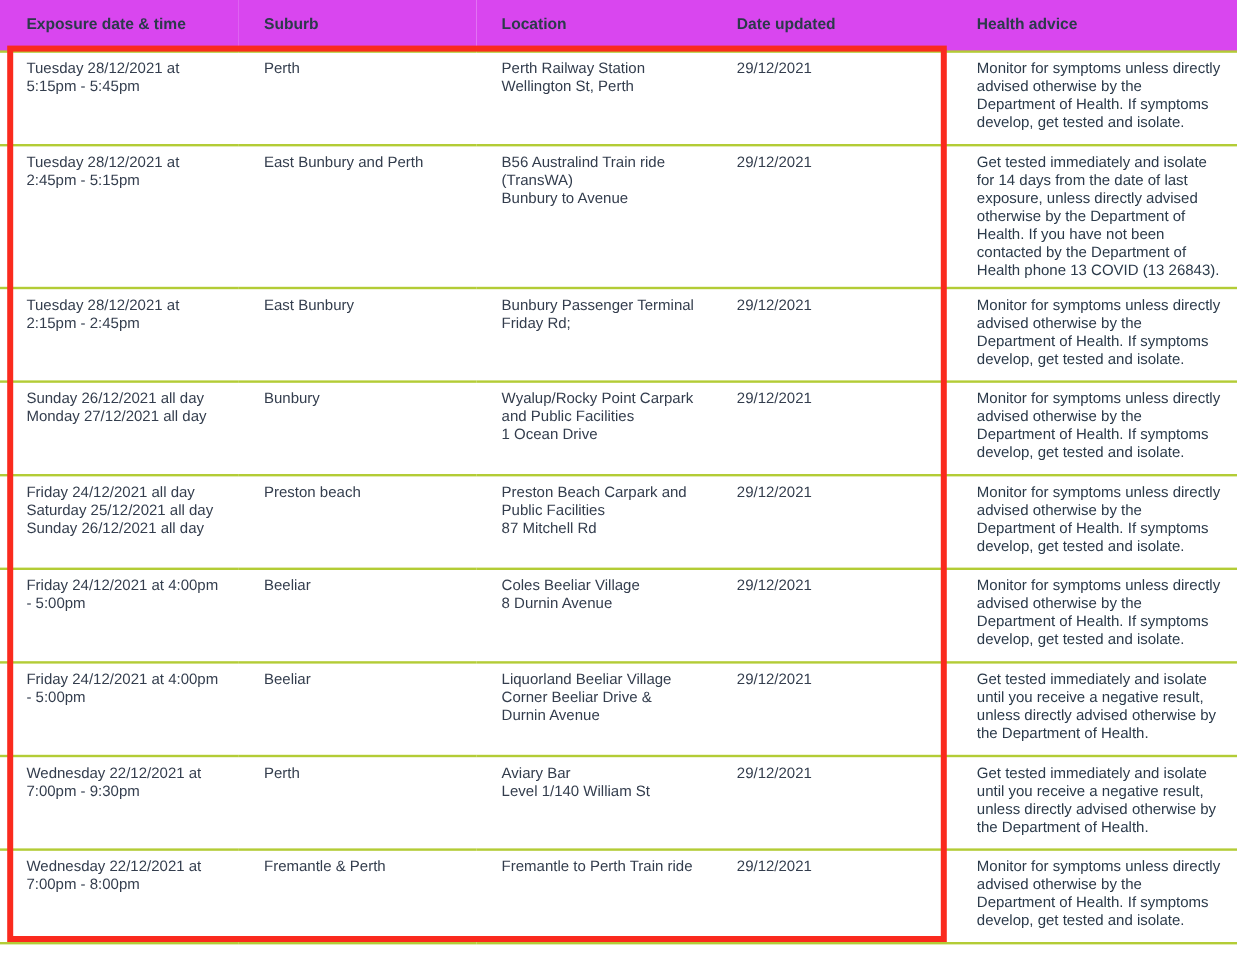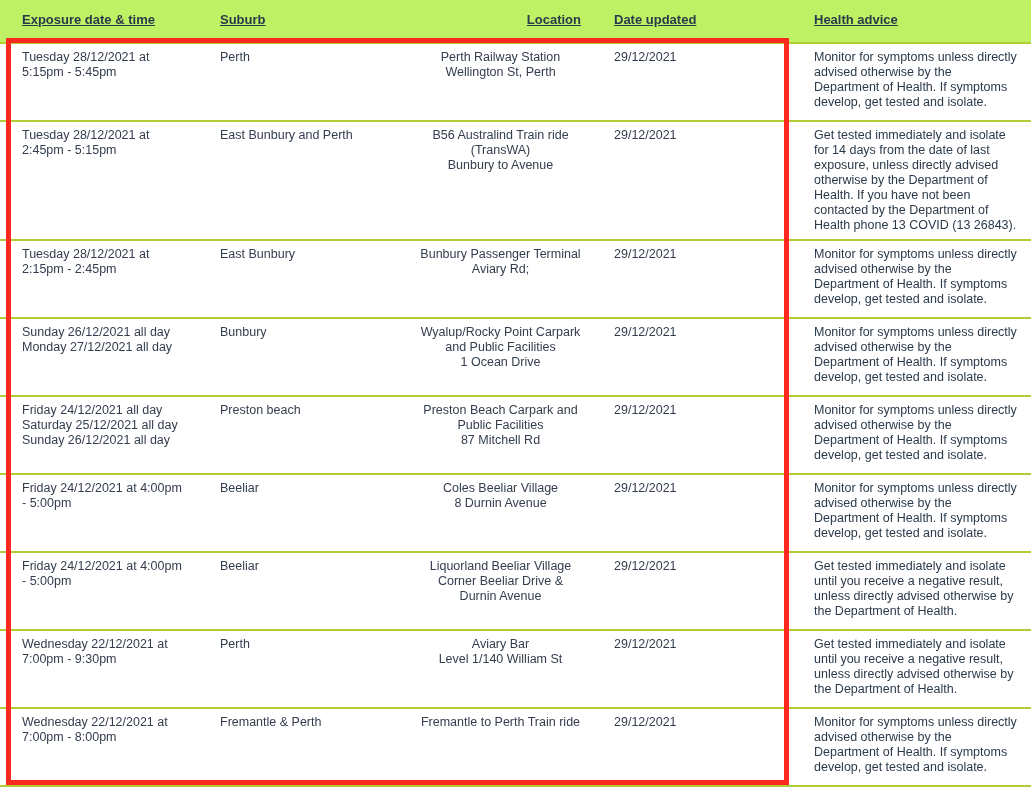--- a/index.html
+++ b/index.html
@@ -32,43 +32,42 @@
   .exposure-table col.c-adv    { width: 236px; }
 
   thead th {
     font-size: 13px;
     font-weight: bold;
     color: #2b3a4a;
     text-align: left;
     vertical-align: top;
     padding: 12px 14px 14px 22px;
     border: 0;
-    background: #bef264;
+    background: #d946ef;
     line-height: 16px;
-    text-decoration: underline;
   }
   thead th.th-suburb { padding-left: 21px; }
-  thead th.th-loc    { padding-left: 21px; text-align: right; }
+  thead th.th-loc    { padding-left: 21px; }
   thead th.th-upd    { padding-left: 19px; }
   thead th.th-adv    { padding-left: 19px; }
 
   tbody td {
     font-size: 12.5px;
     line-height: 15px;
     vertical-align: top;
     color: #333d4d;
     border-top: 2px solid #b3cc36;
     padding: 6px 12px 6px 22px;
     height: 78px;
     box-sizing: border-box;
     background: #ffffff;
     margin-top: 25px;
   }
   tbody td.td-suburb { padding-left: 21px; }
-  tbody td.td-loc    { padding-left: 21px; text-align: center; }
+  tbody td.td-loc    { padding-left: 21px; }
   tbody td.td-upd    { padding-left: 19px; }
   tbody td.td-adv    {
     padding-left: 19px;
     font-weight: normal;
     color: #2b3a4a;
     line-height: 15px;
   }
   tbody tr:last-child td { border-bottom: 2px solid #b3cc36; }
 
   .cell-line { display: block; white-space: pre-wrap; }
@@ -125,21 +124,21 @@
           <span class="cell-line">Bunbury to Avenue</span>
         </td>
         <td class="td-upd">29/12/2021</td>
         <td class="td-adv">Get tested immediately and isolate for 14 days from the date of last exposure, unless directly advised otherwise by the Department of Health. If you have not been contacted by the Department of Health phone 13 COVID (13 26843).</td>
       </tr>
       <tr>
         <td class="td-date">Tuesday 28/12/2021 at 2:15pm - 2:45pm</td>
         <td class="td-suburb">East Bunbury</td>
         <td class="td-loc">
           <span class="cell-line">Bunbury Passenger Terminal</span>
-          <span class="cell-line">Aviary Rd;</span>
+          <span class="cell-line">Friday Rd;</span>
         </td>
         <td class="td-upd">29/12/2021</td>
         <td class="td-adv">Monitor for symptoms unless directly advised otherwise by the Department of Health. If symptoms develop, get tested and isolate.</td>
       </tr>
       <tr>
         <td class="td-date">
           <span class="cell-line">Sunday 26/12/2021 all day</span>
           <span class="cell-line">Monday 27/12/2021 all day</span>
         </td>
         <td class="td-suburb">Bunbury</td>

